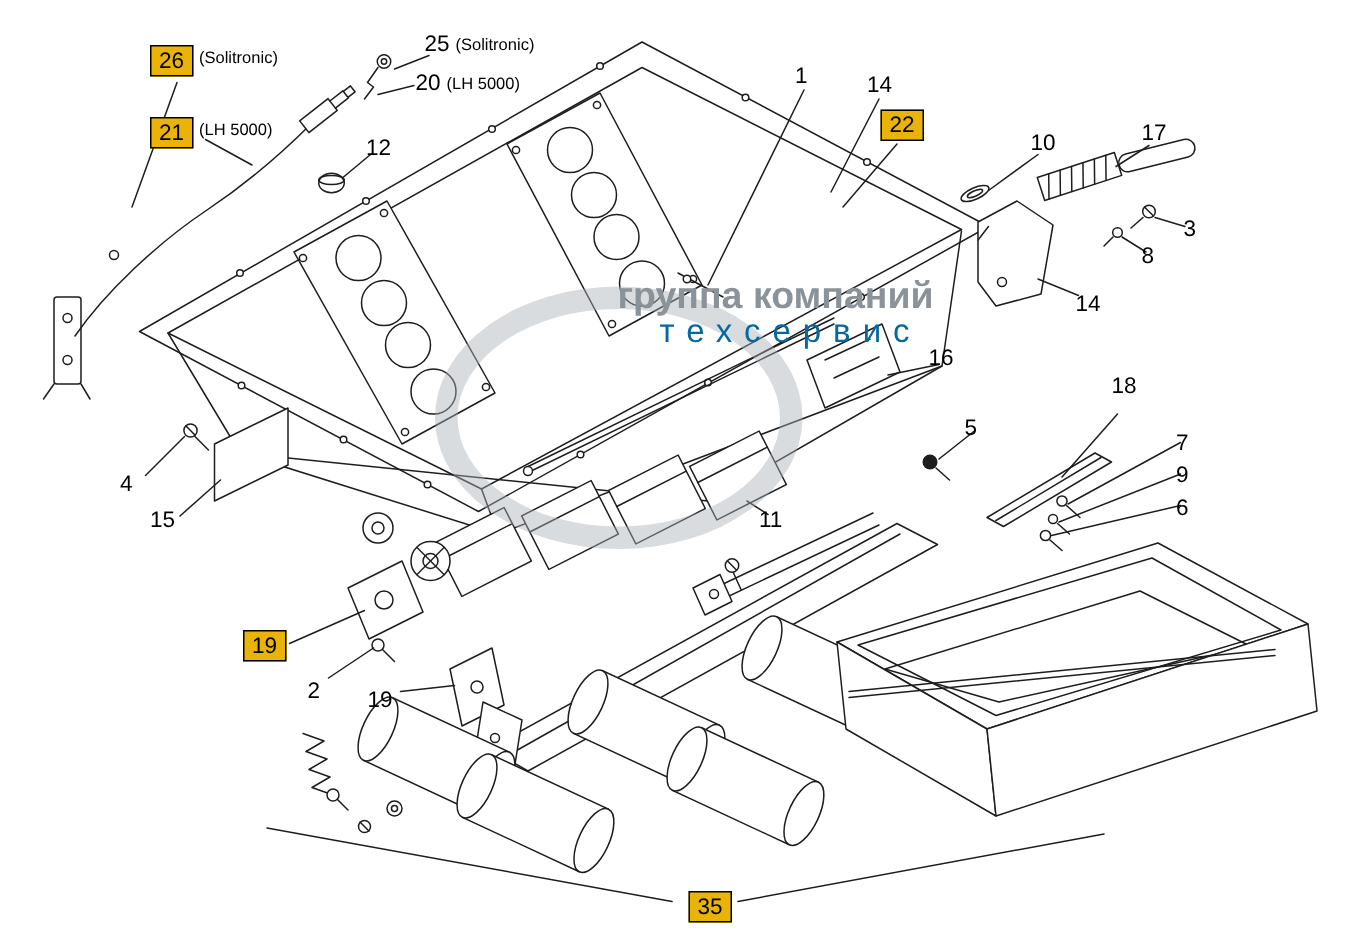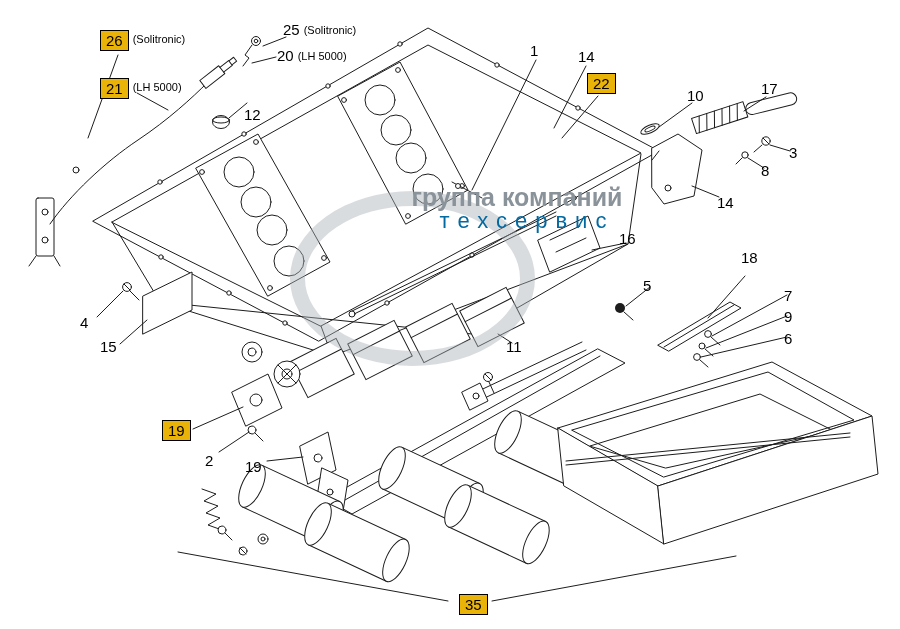--- a/index.html
+++ b/index.html
@@ -336,21 +336,21 @@
       <span class="suffix">(LH 5000)</span>
     </div>
     <div class="callout" style="left:283px;top:21px">
       <span class="num">25</span>
       <span class="suffix">(Solitronic)</span>
     </div>
     <div class="callout" style="left:277px;top:47px">
       <span class="num">20</span>
       <span class="suffix">(LH 5000)</span>
     </div>
-    <div class="callout" style="left:244px;top:106px">
+    <div class="callout" style="left:244px;top:90px">
       <span class="num">12</span>
     </div>
     <div class="callout" style="left:530px;top:42px">
       <span class="num">1</span>
     </div>
     <div class="callout" style="left:578px;top:48px">
       <span class="num">14</span>
     </div>
     <div class="callout boxed" style="left:587px;top:73px">
       <span class="num">22</span>

